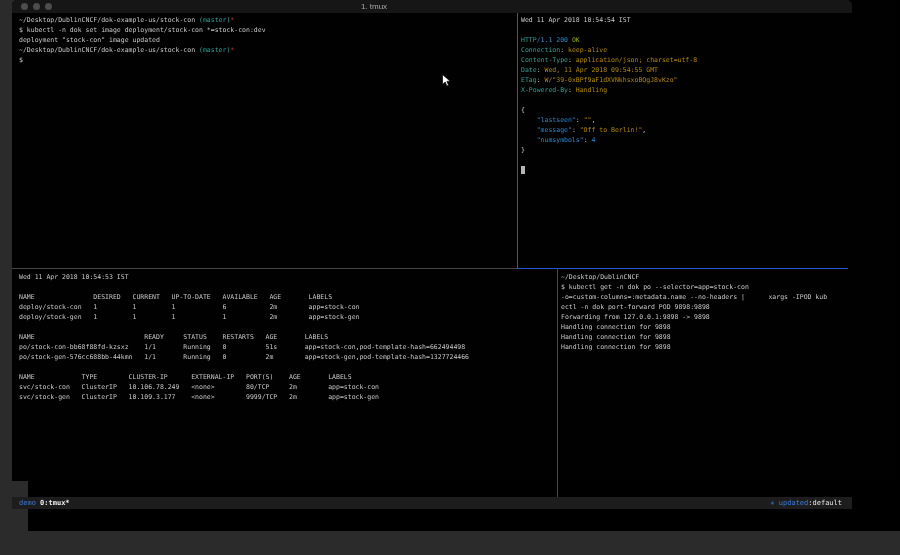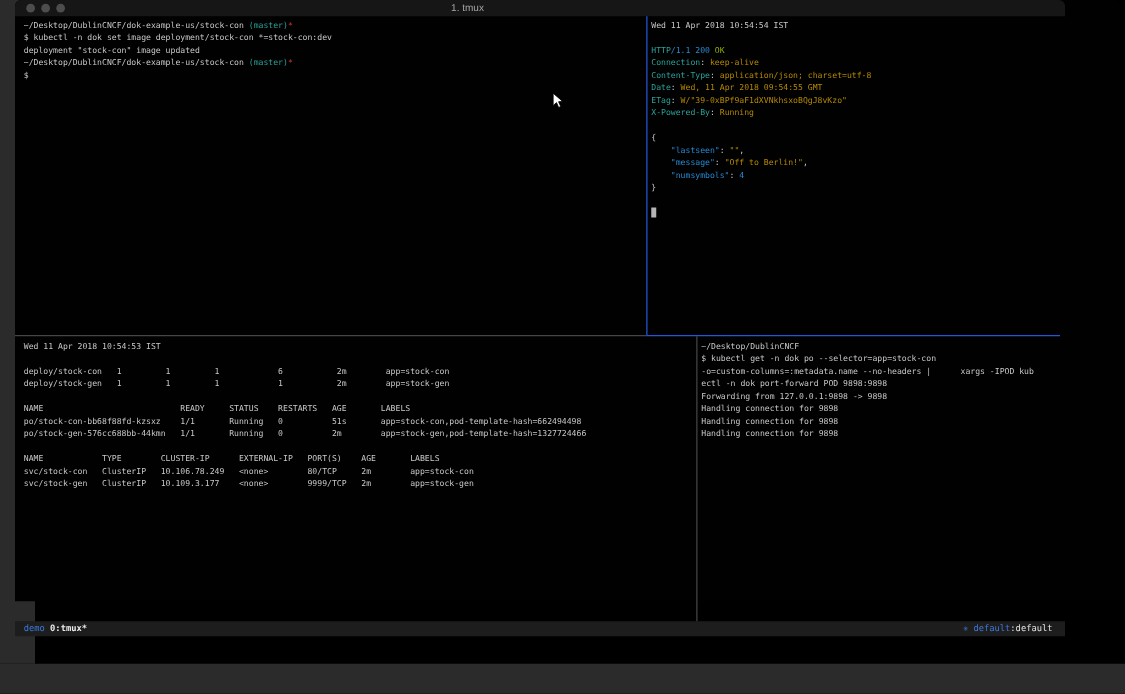--- a/index.html
+++ b/index.html
@@ -71,39 +71,40 @@
     </div>
 
   <div class="pane" style="left:509px;top:15px;width:325px;height:240px;">
       <div class="tline"><span class="seg-fg">Wed 11 Apr 2018 10:54:54 IST</span></div>
       <div class="tline"></div>
       <div class="tline"><span class="seg-teal">HTTP</span><span class="seg-blue">/1.1 200</span><span class="seg-green"> OK</span></div>
       <div class="tline"><span class="seg-teal">Connection</span><span class="seg-fg">: </span><span class="seg-yellow">keep-alive</span></div>
       <div class="tline"><span class="seg-teal">Content-Type</span><span class="seg-fg">: </span><span class="seg-yellow">application/json; charset=utf-8</span></div>
       <div class="tline"><span class="seg-teal">Date</span><span class="seg-fg">: </span><span class="seg-yellow">Wed, 11 Apr 2018 09:54:55 GMT</span></div>
       <div class="tline"><span class="seg-teal">ETag</span><span class="seg-fg">: </span><span class="seg-yellow">W/"39-0xBPf9aF1dXVNkhsxoBQgJ8vKzo"</span></div>
-      <div class="tline"><span class="seg-teal">X-Powered-By</span><span class="seg-fg">: </span><span class="seg-yellow">Running</span></div>
+      <div class="tline"><span class="seg-teal">X-Powered-By</span><span class="seg-fg">: </span><span class="seg-yellow">Handling</span></div>
       <div class="tline"></div>
       <div class="tline"><span class="seg-fg">{</span></div>
       <div class="tline"><span class="seg-blue">    "lastseen"</span><span class="seg-fg">: </span><span class="seg-yellow">""</span><span class="seg-fg">,</span></div>
       <div class="tline"><span class="seg-blue">    "message"</span><span class="seg-fg">: </span><span class="seg-yellow">"Off to Berlin!"</span><span class="seg-fg">,</span></div>
       <div class="tline"><span class="seg-blue">    "numsymbols"</span><span class="seg-fg">: </span><span class="seg-blue">4</span></div>
       <div class="tline"><span class="seg-fg">}</span></div>
       <div class="tline"></div>
       <div class="tline"><span class="seg-cursor"> </span></div>
     </div>
 
   <div class="div-v b-blue" style="left:505px;top:13px;height:255px;"></div>
   <div class="div-h b-gray" style="left:0;top:268px;width:505px;"></div>
   <div class="div-h b-blue" style="left:505px;top:268px;width:331px;"></div>
   <div class="div-v b-gray" style="left:545px;top:269px;height:228px;"></div>
 
   <div class="pane" style="left:7px;top:272px;width:530px;height:222px;">
       <div class="tline"><span class="seg-fg">Wed 11 Apr 2018 10:54:53 IST</span></div>
       <div class="tline"></div>
+      <div class="tline"><span class="seg-fg">NAME               DESIRED   CURRENT   UP-TO-DATE   AVAILABLE   AGE       LABELS</span></div>
       <div class="tline"><span class="seg-fg">deploy/stock-con   1         1         1            6           2m        app=stock-con</span></div>
       <div class="tline"><span class="seg-fg">deploy/stock-gen   1         1         1            1           2m        app=stock-gen</span></div>
       <div class="tline"></div>
       <div class="tline"><span class="seg-fg">NAME                            READY     STATUS    RESTARTS   AGE       LABELS</span></div>
       <div class="tline"><span class="seg-fg">po/stock-con-bb68f88fd-kzsxz    1/1       Running   0          51s       app=stock-con,pod-template-hash=662494498</span></div>
       <div class="tline"><span class="seg-fg">po/stock-gen-576cc688bb-44kmn   1/1       Running   0          2m        app=stock-gen,pod-template-hash=1327724466</span></div>
       <div class="tline"></div>
       <div class="tline"><span class="seg-fg">NAME            TYPE        CLUSTER-IP      EXTERNAL-IP   PORT(S)    AGE       LABELS</span></div>
       <div class="tline"><span class="seg-fg">svc/stock-con   ClusterIP   10.106.78.249   &lt;none&gt;        80/TCP     2m        app=stock-con</span></div>
       <div class="tline"><span class="seg-fg">svc/stock-gen   ClusterIP   10.109.3.177    &lt;none&gt;        9999/TCP   2m        app=stock-gen</span></div>
@@ -115,20 +116,20 @@
       <div class="tline"><span class="seg-fg">-o=custom-columns=:metadata.name --no-headers |      xargs -IPOD kub</span></div>
       <div class="tline"><span class="seg-fg">ectl -n dok port-forward POD 9898:9898</span></div>
       <div class="tline"><span class="seg-fg">Forwarding from 127.0.0.1:9898 -&gt; 9898</span></div>
       <div class="tline"><span class="seg-fg">Handling connection for 9898</span></div>
       <div class="tline"><span class="seg-fg">Handling connection for 9898</span></div>
       <div class="tline"><span class="seg-fg">Handling connection for 9898</span></div>
     </div>
 
   <div class="statusbar">
     <div class="status-left"><div class="tline"><span class="seg-sblue">demo </span><span class="seg-bold">0:tmux*</span></div></div>
-    <div class="status-right"><div class="tline"><span class="seg-sblue">✳ default</span><span class="seg-fg2">:default</span></div></div>
+    <div class="status-right"><div class="tline"><span class="seg-sblue">✳ updated</span><span class="seg-fg2">:default</span></div></div>
   </div>
 
   <svg class="mouse" viewBox="0 0 9 13">
     <polygon points="0.5,0.5 0.5,10.5 3.2,8.1 4.9,12 6.6,11.2 4.9,7.4 8.2,7.2" fill="#ffffff" stroke="#000000" stroke-width="0.7"></polygon>
   </svg>
 
 </div>
 
 </body></html>

